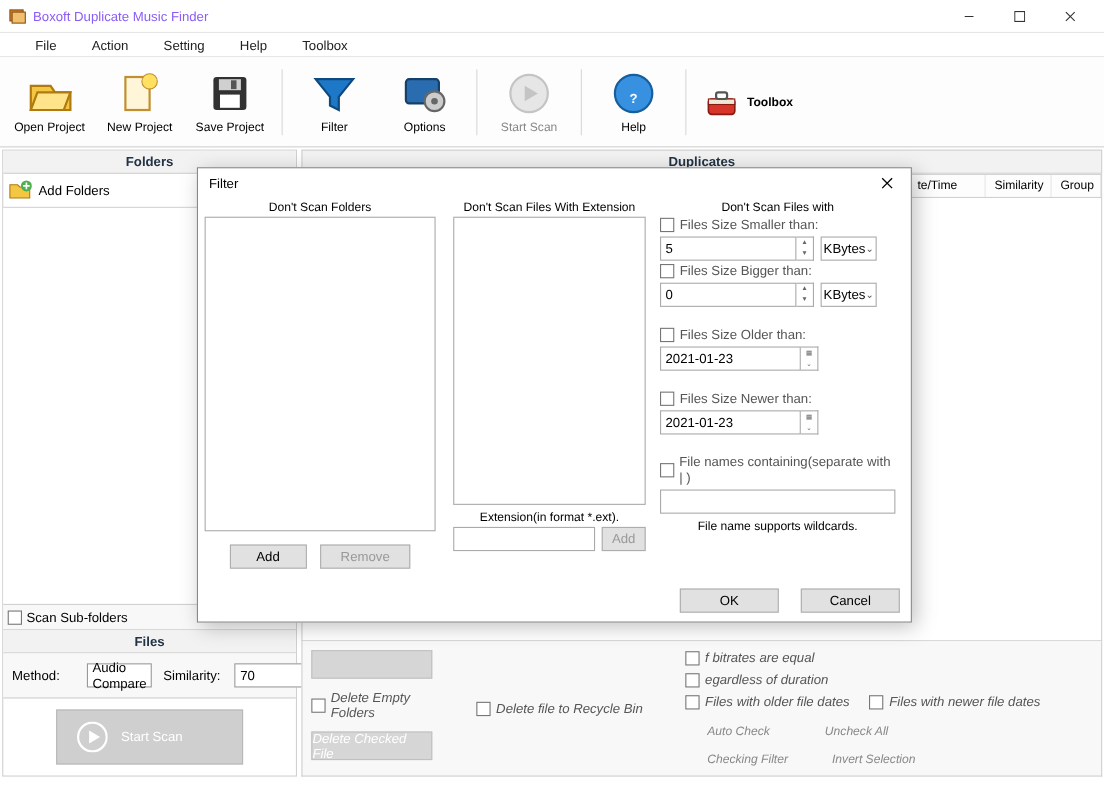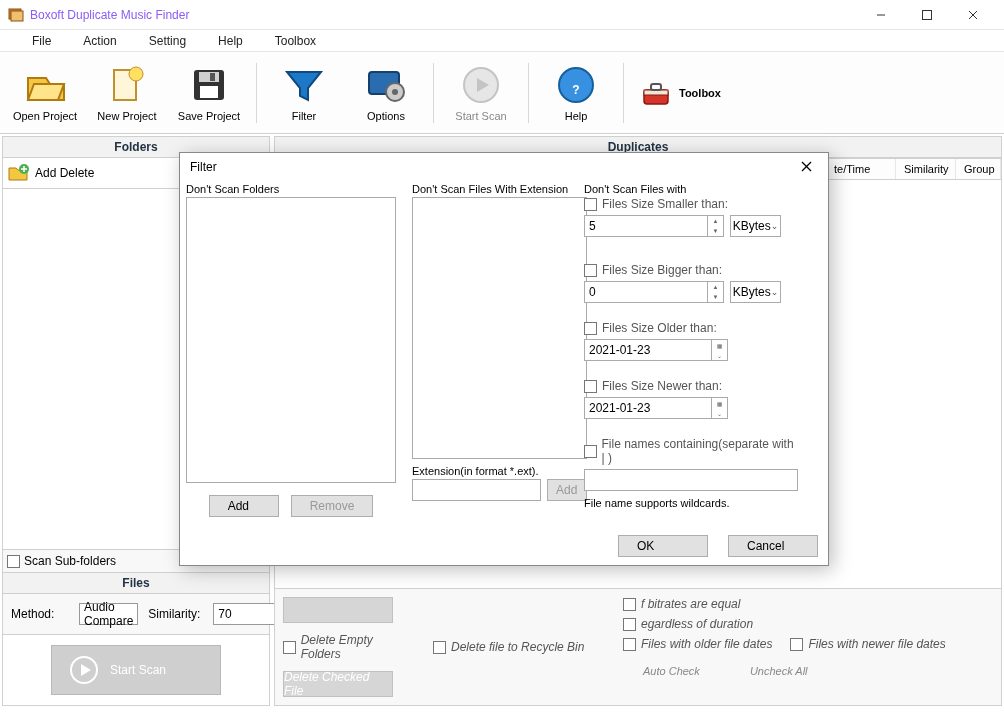--- a/index.html
+++ b/index.html
@@ -59,22 +59,22 @@
 
 
 .dlg-overlay { position:absolute; inset:0; background:transparent; }
 .dlg { position:absolute; left:179px; top:152px; width:650px; height:414px; background:#fff; border:1px solid #888; box-shadow: 4px 4px 18px rgba(0,0,0,.25);}
 .dlgtitle { height:27px; display:flex; align-items:center; padding:0 8px 0 10px; }
 .dlgtitle .t { flex:1;}
 .dlgtitle .close { width:28px; height:22px; display:flex; align-items:center; justify-content:center;}
 .dlgbody { position:absolute; top:28px; left:0; right:0; bottom:0; padding:6px 10px 10px 10px;}
 .dcol { position:absolute; }
 .listbox { border:1px solid #aaa; background:#fff; }
-.smallhdr { font-size:11px; margin-bottom:2px;}
-.btn { padding: 3px 18px; background:#e1e1e1; border:1px solid #adadad; font-size:12px; min-width:70px; }
+.smallhdr { font-size:11px; margin-bottom:2px;text-align:center;}
+.btn { padding: 3px 18px; background:#e1e1e1; border:1px solid #adadad; font-size:12px; min-width:70px; text-align:center;}
 .btn.disabled { color:#999; }
 .txtin { border:1px solid #aaa; height:22px; padding:2px 4px; background:#fff; font-size:11px; display:flex; align-items:center;}
 .smallspin { width:16px; border:1px solid #aaa; border-left:none; display:flex; flex-direction:column; height:22px;}
 .smallspin div{flex:1; font-size:6px; display:flex; align-items:center; justify-content:center; color:#666;}
 .combo2 { width:51px; border:1px solid #aaa; height:22px; display:flex; align-items:center; justify-content:center; padding:0 4px; font-size:11px;}
 .chev { font-size:9px; color:#555;}
 </style>
 </head>
 <body>
 
@@ -196,21 +196,21 @@
 
 <div class="workarea">
   <div class="leftpanel">
     <div class="panelheader">Folders</div>
     <div class="folderbar">
       <span class="addfolders-icon"><svg viewBox="0 0 22 22">
             <path d="M2 6 h7 l2 2 h9 v10 h-18 z" fill="#f4c742" stroke="#b07a10"></path>
             <circle cx="17" cy="7" r="5" fill="#4caf50"></circle>
             <path d="M17 4 v6 M14 7 h6" stroke="#fff" stroke-width="1.5"></path>
           </svg></span>
-      <span class="lbl">Add Delete</span>
+      <span class="lbl">Add Folders</span>
       <div class="filler"></div>
       <span class="trash"><svg viewBox="0 0 20 20">
             <path d="M4 6 l12 12 M16 6 l-12 12" stroke="#bbb" stroke-width="3"></path>
           </svg></span>
       <span class="lbl" style="color:#bbb">Rem</span>
     </div>
     <div class="folders-list"></div>
     <div class="chkline">
       <div class="chkbox"></div>
       <span>Scan Sub-folders</span>
@@ -293,20 +293,24 @@
               <span>Files with older file dates</span>
             </div>
           <div class="chkinline">
               <div class="chkbox"></div>
               <span>Files with newer file dates</span>
             </div>
         </div>
         <div style="display:flex; gap:50px; padding:8px 20px">
           <span class="linklbl">Auto Check</span>
           <span class="linklbl">Uncheck All</span>
+        </div>
+        <div style="display:flex; gap:40px; padding:0 20px">
+          <span class="linklbl">Checking Filter</span>
+          <span class="linklbl">Invert Selection</span>
         </div>
       </div>
     </div>
   </div>
 </div>
 
 <div class="dlg-overlay">
   <div class="dlg">
     <div class="dlgtitle">
       <span class="t">Filter</span>
@@ -331,42 +335,42 @@
       <div class="dcol" style="left:232px; top:2px; width:175px">
         <div class="smallhdr">Don't Scan Files With Extension</div>
         <div class="listbox" style="height:262px"></div>
         <div class="smallhdr" style="margin-top:6px">Extension(in format *.ext).</div>
         <div style="display:flex; gap:6px">
           <div class="txtin" style="flex:1"></div>
           <div class="btn disabled" style="min-width:40px;padding:3px 8px">Add</div>
         </div>
       </div>
 
-      <div class="dcol" style="left:404px; top:2px; width:214px">
+      <div class="dcol" style="left:420px; top:2px; width:214px">
         <div class="smallhdr">Don't Scan Files with</div>
         <div class="chkinline" style="margin-top:2px">
             <div class="chkbox"></div>
             <span>Files Size Smaller than:</span>
           </div>
         <div style="display:flex; margin-top:4px">
           <div class="txtin" style="width:124px">
               <span>5</span>
             </div>
           <div class="smallspin">
               <div>▲</div>
               <div>▼</div>
             </div>
           <div style="width:6px"></div>
           <div class="combo2">
               <span>KBytes</span>
               <span class="chev">⌄</span>
             </div>
         </div>
 
-        <div class="chkinline" style="margin-top:26px">
+        <div class="chkinline" style="margin-top:2px">
             <div class="chkbox"></div>
             <span>Files Size Bigger than:</span>
           </div>
         <div style="display:flex; margin-top:4px">
           <div class="txtin" style="width:124px">
               <span>0</span>
             </div>
           <div class="smallspin">
               <div>▲</div>
               <div>▼</div>

